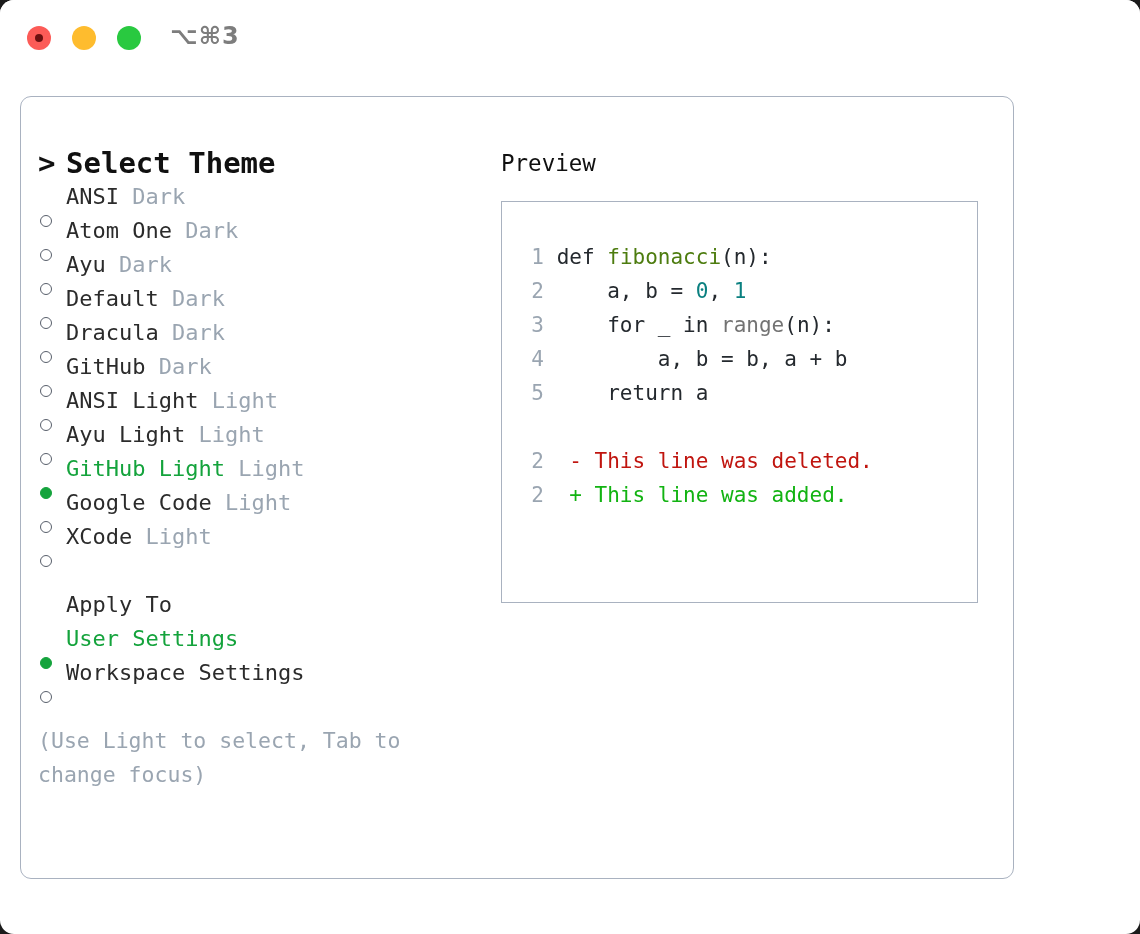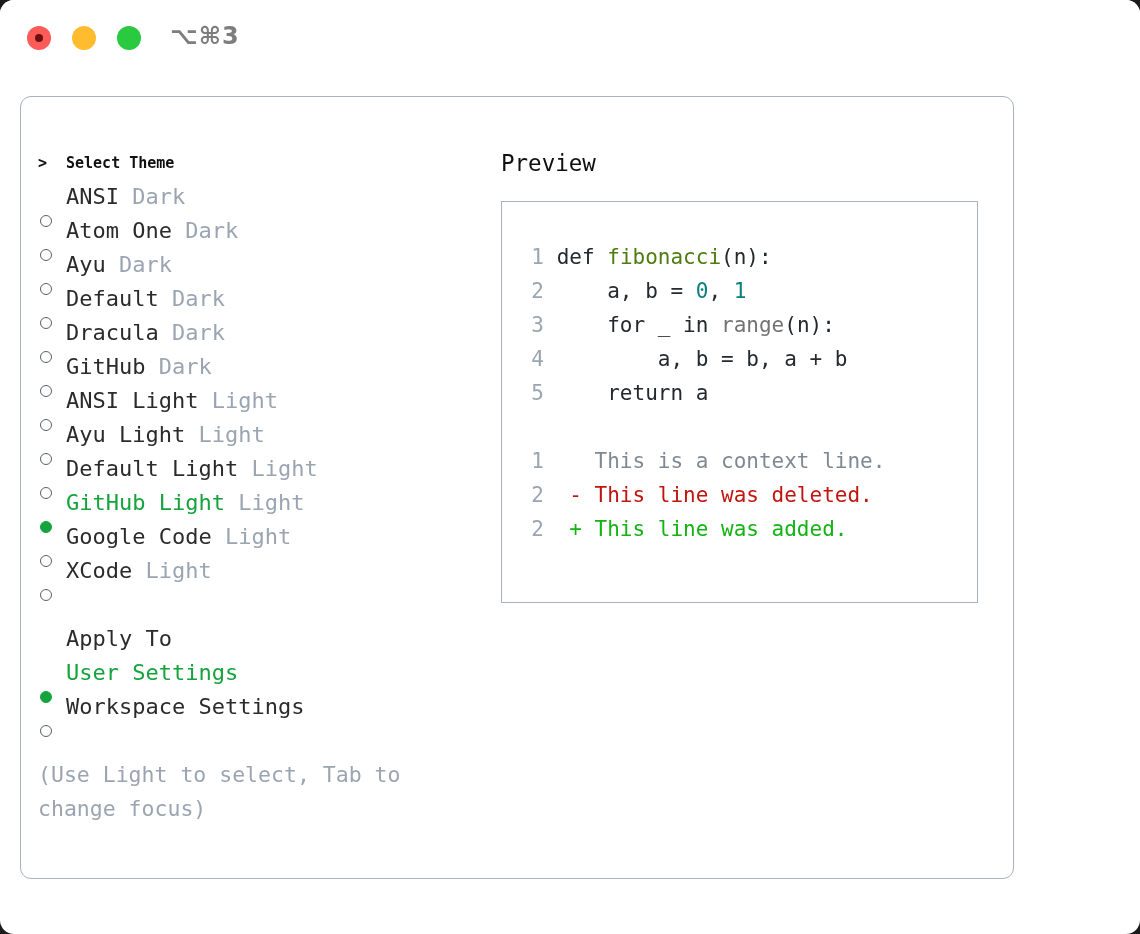--- a/index.html
+++ b/index.html
@@ -96,21 +96,21 @@
     height: 34px;
     line-height: 34px;
     font-size: 22px;
     white-space: pre;
     color: #2b2b2b;
     display: block;
   }
   .heading {
     font-weight: bold;
     color: #101010;
-    font-size: 15px;
+    font-size: 29px;
   }
   .prefix {
     display: inline-block;
     width: 28px;
     white-space: pre;
   }
   .radio-mark {
     display: inline-block;
     width: 28px;
     position: relative;
@@ -203,21 +203,20 @@
 
       <div id="theme-items">
           <div class="row"><span class="radio-mark"><span class="dot off"></span></span><span>ANSI</span><span> </span><span class="meta">Dark</span></div>
           <div class="row"><span class="radio-mark"><span class="dot off"></span></span><span>Atom One</span><span> </span><span class="meta">Dark</span></div>
           <div class="row"><span class="radio-mark"><span class="dot off"></span></span><span>Ayu</span><span> </span><span class="meta">Dark</span></div>
           <div class="row"><span class="radio-mark"><span class="dot off"></span></span><span>Default</span><span> </span><span class="meta">Dark</span></div>
           <div class="row"><span class="radio-mark"><span class="dot off"></span></span><span>Dracula</span><span> </span><span class="meta">Dark</span></div>
           <div class="row"><span class="radio-mark"><span class="dot off"></span></span><span>GitHub</span><span> </span><span class="meta">Dark</span></div>
           <div class="row"><span class="radio-mark"><span class="dot off"></span></span><span>ANSI Light</span><span> </span><span class="meta">Light</span></div>
           <div class="row"><span class="radio-mark"><span class="dot off"></span></span><span>Ayu Light</span><span> </span><span class="meta">Light</span></div>
-          <div class="row"><span class="radio-mark"><span class="dot off"></span></span><span>Default Light</span><span> </span><span class="meta">Light</span></div>
           <div class="row"><span class="radio-mark"><span class="dot on"></span></span><span class="label-sel">GitHub Light</span><span> </span><span class="meta">Light</span></div>
           <div class="row"><span class="radio-mark"><span class="dot off"></span></span><span>Google Code</span><span> </span><span class="meta">Light</span></div>
           <div class="row"><span class="radio-mark"><span class="dot off"></span></span><span>XCode</span><span> </span><span class="meta">Light</span></div>
         </div>
 
       <div class="spacer"></div>
 
       <div class="row"><span class="prefix"> </span><span>Apply To</span></div>
 
       <div id="apply-items">
@@ -235,21 +234,20 @@
       <div class="preview-box">
         <div id="code-lines">
             <div class="code-line"><span class="lnum">1</span><span> </span><span>def </span><span class="tok-fn">fibonacci</span><span>(n):</span></div>
             <div class="code-line"><span class="lnum">2</span><span> </span><span>    a, b = </span><span class="tok-num">0</span><span>, </span><span class="tok-num">1</span></div>
             <div class="code-line"><span class="lnum">3</span><span> </span><span>    for _ in </span><span class="tok-call">range</span><span>(n):</span></div>
             <div class="code-line"><span class="lnum">4</span><span> </span><span>        a, b = b, a + b</span></div>
             <div class="code-line"><span class="lnum">5</span><span> </span><span>    return a</span></div>
           </div>
         <div class="blank-line"></div>
         <div id="diff-lines">
-            <div class="code-line"><span class="lnum">1</span><span class="diff-ctx">    </span><span class="diff-ctx">This is a context line.</span></div>
             <div class="code-line"><span class="lnum">2</span><span class="diff-del">  - </span><span class="diff-del">This line was deleted.</span></div>
             <div class="code-line"><span class="lnum">2</span><span class="diff-add">  + </span><span class="diff-add">This line was added.</span></div>
           </div>
       </div>
     </div>
 
   </div>
 </div>
 
 </body></html>

